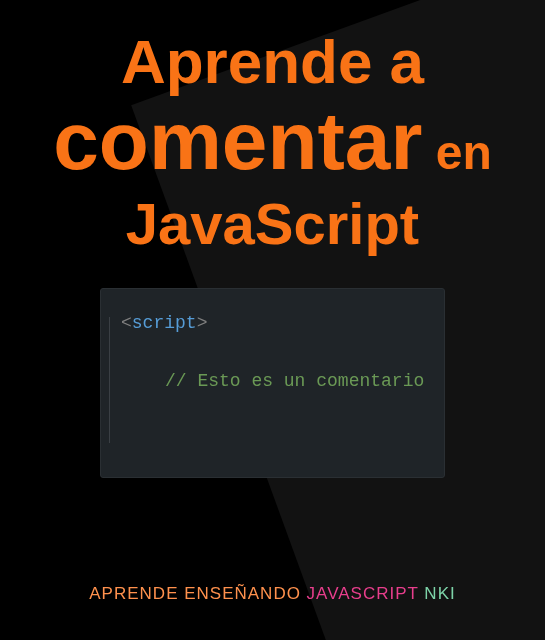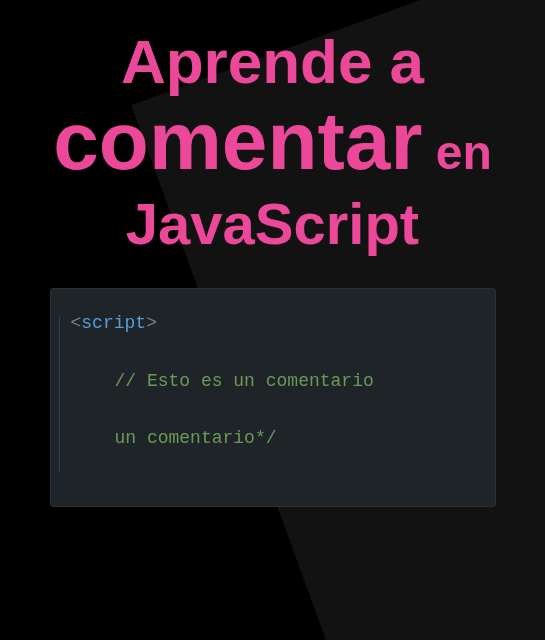--- a/index.html
+++ b/index.html
@@ -26,21 +26,21 @@
     .content {
       position: relative;
       z-index: 2;
       width: 100%;
       height: 100%;
       display: flex;
       flex-direction: column;
       align-items: center;
     }
     .title {
-      color: #ec4899;
+      color: #f97316;
       font-weight: 900;
       text-align: center;
       margin-top: 28px;
       line-height: 1.1;
     }
     .title-line1 {
       font-size: 62px;
       font-weight: 900;
     }
     .title-line2 {
@@ -61,21 +61,21 @@
     }
     .code-block {
       background: #1f2428;
       border: 1px solid #2a2f33;
       border-radius: 3px;
       margin-top: 32px;
       padding: 20px 24px 24px 20px;
       font-family: Consolas, 'Courier New', monospace;
       font-size: 18px;
       line-height: 1.6;
-      width: 446px;
+      width: 345px;
       position: relative;
     }
     .code-line {
       white-space: pre;
     }
     .bracket { color: #808080; }
     .tag { color: #569cd6; }
     .comment { color: #6a9955; }
     .indented {
       padding-left: 44px;
@@ -115,18 +115,20 @@
     </div>
     <div class="title-line3">JavaScript</div>
   </div>
 
   <div class="code-block">
     <div class="indent-line"></div>
     <div class="code-line"><span class="bracket">&lt;</span><span class="tag">script</span><span class="bracket">&gt;</span></div>
     <div class="code-line indented">&nbsp;</div>
     <div class="code-line indented"><span class="comment">// Esto es un comentario</span></div>
     <div class="code-line indented">&nbsp;</div>
-    <div class="code-line indented"><span class="comment">un comentario*/</span></div>
     <div class="code-line indented">&nbsp;</div>
   </div>
 
+  <div class="footer">
+    <span class="footer-part1">APRENDE ENSEÑANDO </span><span class="footer-part2">JAVASCRIPT </span><span class="footer-part3">NKI</span>
+  </div>
 
 </div>
 
 </body></html>

